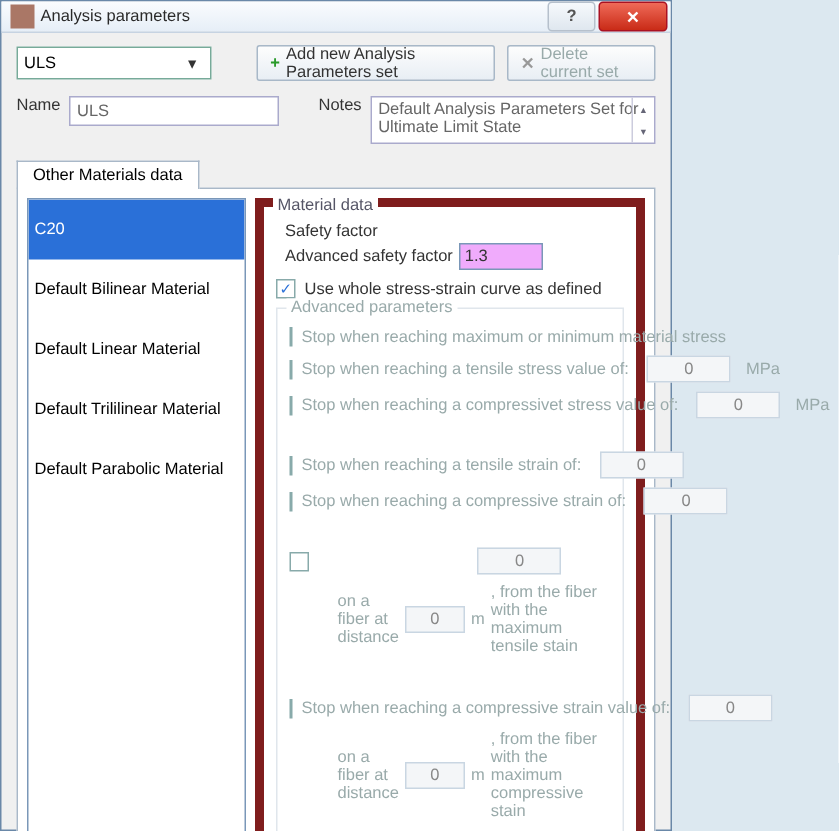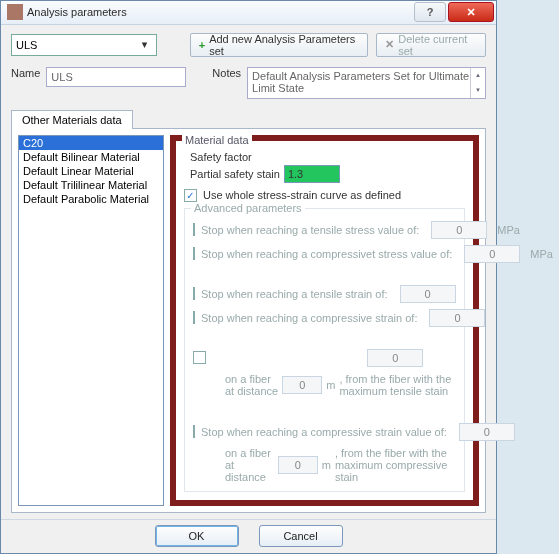--- a/index.html
+++ b/index.html
@@ -1,17 +1,17 @@
 <!DOCTYPE html>
 <html><head>
 <meta charset="utf-8">
 <style>
   * { box-sizing: border-box; font-family: "Segoe UI", Tahoma, sans-serif; font-size: 11px; }
   body { margin: 0; background: #dce8f0; }
-  .window { width: 497px; height: 554px; background: #f0f0f0; border: 1px solid #6a88a8; display: flex; flex-direction: column; }
+  .window { width: 448px; height: 554px; background: #f0f0f0; border: 1px solid #6a88a8; display: flex; flex-direction: column; }
   .titlebar { height: 28px; background: linear-gradient(#fafcfe,#e6eef7); display: flex; align-items: center; padding: 0 2px 0 6px; border-bottom: 1px solid #c6d3e2; }
   .titlebar-icon { width: 16px; height: 16px; margin-right: 4px; background: #a76; }
   .title-text { flex: 1; color: #2a2a2a; }
   .win-btn { width: 32px; height: 20px; margin-left: 2px; display: flex; align-items: center; justify-content: center; border-radius: 3px; border:1px solid #b6c0cc; background: linear-gradient(#f6f9fc,#dfe7ef); font-weight: bold; color:#555;}
   .win-close { background: linear-gradient(#ef6a58,#c92b17); color:#fff; width: 46px; border:1px solid #a12; }
   .content { padding: 8px 10px 6px 10px; flex:1; display:flex; flex-direction:column; }
   .row1 { display:flex; align-items:center; gap:8px; margin-bottom:10px; }
   .combo { width: 158px; height: 22px; border:1px solid #7a9; background:#fff; display:flex; align-items:center; padding:0 4px; justify-content:space-between;}
   .combo-arrow { width:15px; text-align:center; color:#333; }
   .btn { height: 24px; display:flex; align-items:center; padding:0 8px; gap:4px; border:1px solid #a8b8c8; background: linear-gradient(#fdfdfd,#e8eef4); color:#333; border-radius:2px;}
@@ -19,27 +19,27 @@
   .row2 { display:flex; align-items:flex-start; gap:6px; margin-bottom:10px;}
   .lbl { color:#333; }
   .txt { border:1px solid #aac; background:#fff; height:20px; padding:1px 4px; color:#666;}
   .notes { border:1px solid #aac; background:#fff; height:32px; padding:2px 4px; color:#666; flex:1; position:relative;}
   .spin { position:absolute; right:0; top:0; width:15px; height:100%; display:flex; flex-direction:column;}
   .spin div{flex:1; border-left:1px solid #ccd; display:flex; align-items:center; justify-content:center; font-size:7px; color:#667;}
   .tab-strip { display:flex; }
   .tab { padding:3px 10px 3px 10px; border:1px solid #a9b8c8; border-bottom:none; background:#fff; position:relative; top:1px; z-index:2;}
   .tabpanel { border:1px solid #a9b8c8; background:#fff; flex:1; display:flex; padding:6px; gap:6px; }
   .listbox { width:146px; border:1px solid #7a97b8; background:#fff; height:100%; overflow:auto;}
-  .listitem { padding:1px 4px; color:#000; }
+  .listitem { padding:14px 4px; color:#000; }
   .listitem.sel { background:#2a70d8; color:#fff; }
   .groupbox { border:6px solid #7f1d1d; position:relative; padding:10px 8px 8px 8px; margin-top:0; flex:1;}
   .groupbox > .legend { position:absolute; top:-7px; left:6px; background:#fff; padding:0 3px; color:#556;}
   .indent { margin-left:6px; }
   .sf-row { display:flex; align-items:center; gap:4px; margin:2px 0 6px 6px;}
-  .numbox { width:56px; height:18px; border:1px solid #7a97b8; background:#22c55e; text-align:left; padding:0 3px; color:#333;}
+  .numbox { width:56px; height:18px; border:1px solid #7a97b8; background:#f0abfc; text-align:left; padding:0 3px; color:#333;}
   .numbox.dis { background:#f4f6f8; color:#888; border-color:#c9d6e2; text-align:center;}
   .chkrow { display:flex; align-items:center; gap:6px; margin:6px 0; }
   .chk { width:13px; height:13px; border:1px solid #8aa; background:#fff; display:flex; align-items:center; justify-content:center; font-size:10px; color:#2a70d8;}
   .unit { color:#9aa; margin-left:4px;}
   .adv { border:1px solid #e0e6ec; margin-top:6px; padding:6px 8px 8px 8px; position:relative;}
   .adv > .legend { position:absolute; top:-7px; left:6px; background:#fff; padding:0 3px; color:#9aa;}
   .adv .lbl, .adv .sub { color:#9aa; }
   .subrow { margin-left:32px; display:flex; align-items:center; gap:4px; color:#9aa; font-size:10.5px;}
   .spacer-v { height:10px; }
   .footer { height:40px; display:flex; align-items:center; justify-content:center; gap:20px; border-top:1px solid #cfd8e2;}
@@ -107,32 +107,36 @@
         <div class="listitem">Default Linear Material</div>
         <div class="listitem">Default Trililinear Material</div>
         <div class="listitem">Default Parabolic Material</div>
       </div>
 
       <div class="groupbox">
         <span class="legend">Material data</span>
 
         <div class="indent lbl">Safety factor</div>
         <div class="sf-row">
-          <span class="lbl">Partial safety stain</span>
+          <span class="lbl">Advanced safety factor</span>
           <input class="numbox" value="1.3" style="">
         </div>
 
         <div class="chkrow">
           <div class="chk">✓</div>
           <span class="lbl" style="color:#333">Use whole stress-strain curve as defined</span>
         </div>
 
         <div class="adv">
           <span class="legend">Advanced parameters</span>
 
+          <div class="chkrow">
+            <div class="chk"></div>
+            <span class="lbl">Stop when reaching maximum or minimum material stress</span>
+          </div>
 
           <div class="chkrow">
             <div class="chk"></div>
             <span class="lbl">Stop when reaching a tensile stress value of:</span>
             <span class="grow"></span>
             <input class="numbox dis" value="0" style="">
             <span class="unit">MPa</span>
           </div>
 
           <div class="chkrow">

